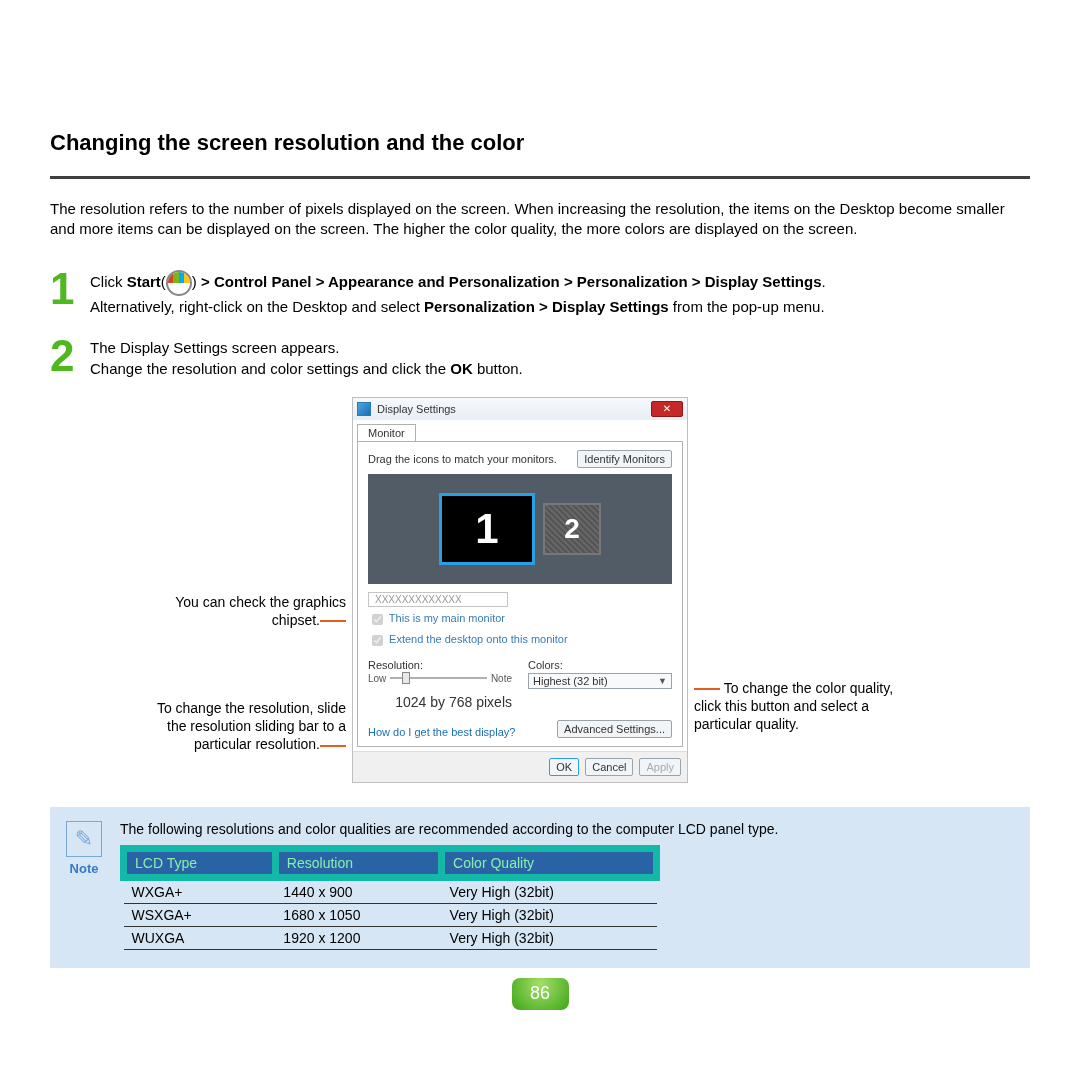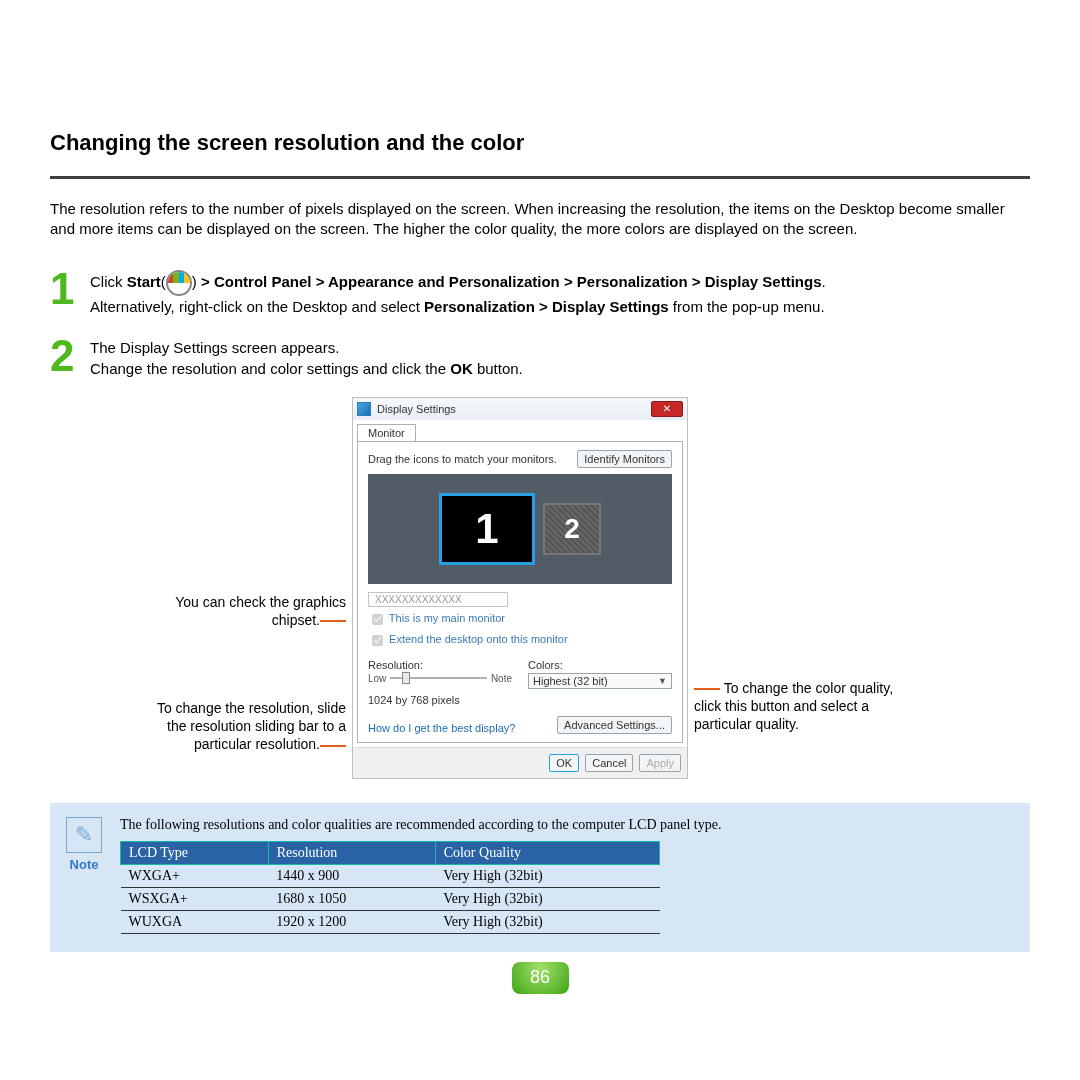--- a/index.html
+++ b/index.html
@@ -69,35 +69,35 @@
   .mon2 { width:58px; height:52px; background:#555; border:2px solid #777; font-size:28px; background-image:linear-gradient(45deg,#666 25%,#555 25%,#555 50%,#666 50%,#666 75%,#555 75%);background-size:6px 6px; }
   .fld { border:1px solid #c4c4c4; background:#fff; padding:1px 6px; font-size:10px; color:#999; width:140px; }
   .chk { color:#3a7bb5; font-size:11px; margin-top:4px; }
   .chk input { width:11px; height:11px; vertical-align:middle; }
   .rescol { display:flex; gap:16px; margin-top:10px; }
   .rescol > div { flex:1; }
   .lbl { font-size:11px; color:#333; }
   .slider { display:flex; align-items:center; gap:4px; font-size:10px; color:#555; margin-top:2px; }
   .track { flex:1; height:2px; background:#b0b0b0; position:relative; }
   .thumb { position:absolute; left:12%; top:-5px; width:8px; height:12px; background:#e8e8e8; border:1px solid #888; }
-  .curres { text-align:left; font-size:11px; color:#333; margin-top:10px; }
+  .curres { text-align:right; font-size:14px; color:#333; margin-top:10px; }
   .combo { border:1px solid #9aa3aa; background:#f7f9fb; padding:1px 4px; font-size:11px; display:flex; justify-content:space-between; align-items:center; margin-top:2px; }
   .combo .arr { font-size:9px; color:#555; }
   .lnk { color:#1a6fb3; font-size:11px; margin-top:10px; display:inline-block; }
   .btnbar { display:flex; justify-content:flex-end; gap:6px; padding:6px; background:#f0f0f0; border-top:1px solid #ddd; }
   .btnbar .vis-btn.apply { color:#aaa; }
   .btnbar .vis-btn.ok { border-color:#2aa0e4; }
   
   .note-box { background:#d7e6f5; padding:14px 16px 18px 16px; display:flex; gap:18px; align-items:flex-start; }
   .note-icon { text-align:center; color:#357cc2; }
   .note-icon .sq { width:36px; height:36px; border:1px solid #7aa9d4; display:flex; align-items:center; justify-content:center; font-size:22px; color:#7aa9d4; margin-bottom:4px; }
   .note-label { font-size:13px; font-weight:bold; color:#357cc2; }
-  .note-body { flex:1; font-size:14px;font-family:Liberation Serif, serif; }
+  .note-body { flex:1; font-size:14px; }
   table { border-collapse:collapse; width:540px; margin-top:8px; font-size:14px; }
-  thead td { background:#2a63a5; color:#ffffff; padding:3px 8px; border:1px solid #14b8a6; }
+  thead td { background:#2a63a5; color:#86efac; padding:3px 8px; border:7px solid #14b8a6; }
   tbody td { padding:3px 8px; border-bottom:1px solid #333; }
   
   .page-badge {
     width:57px; height:32px; margin:10px auto 0 auto;
     background:radial-gradient(circle at 50% 20%,#a4e06a,#3ea516);
     border-radius:8px;
     color:#fff; font-size:18px; font-weight:normal;
     display:flex; align-items:center; justify-content:center;
   }
 </style>

